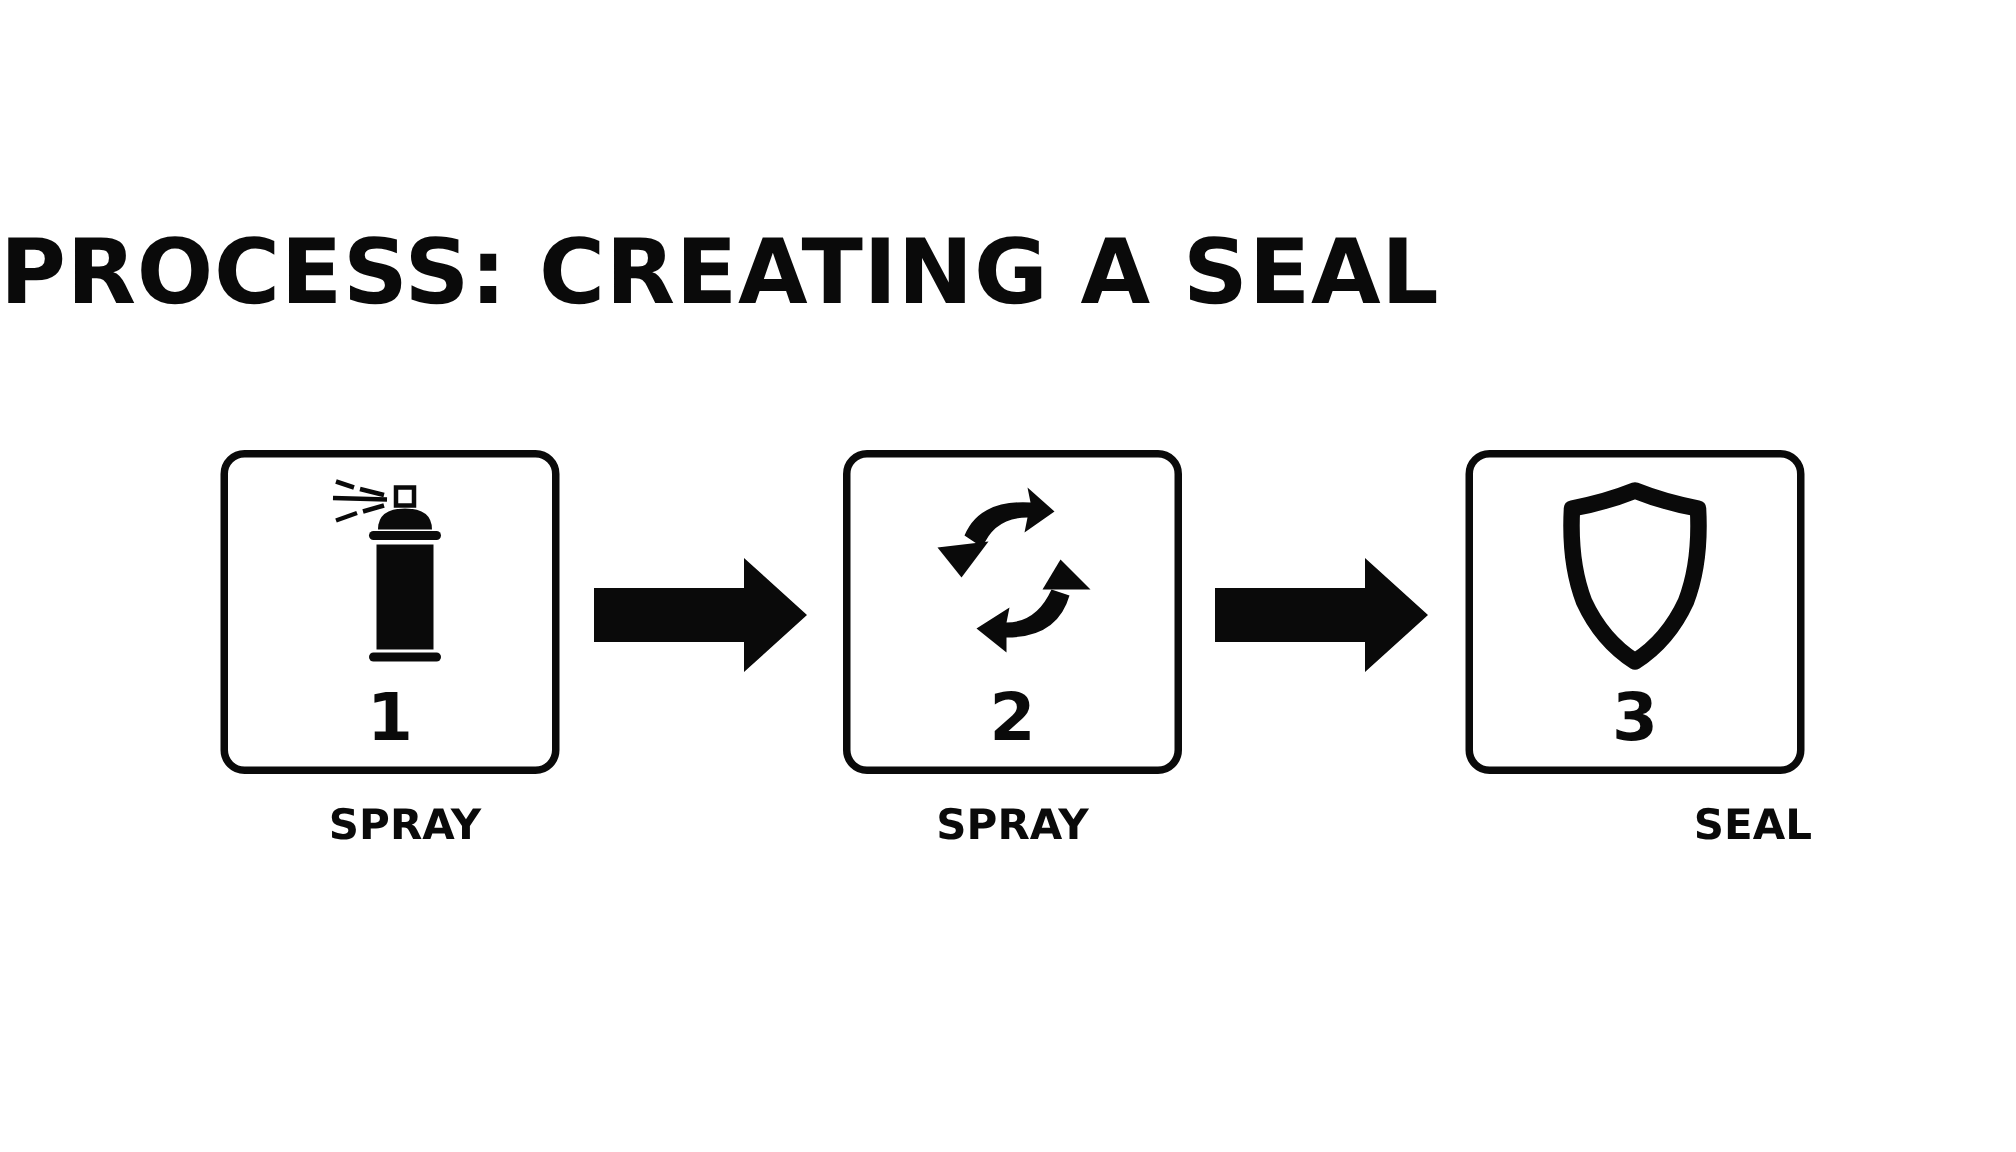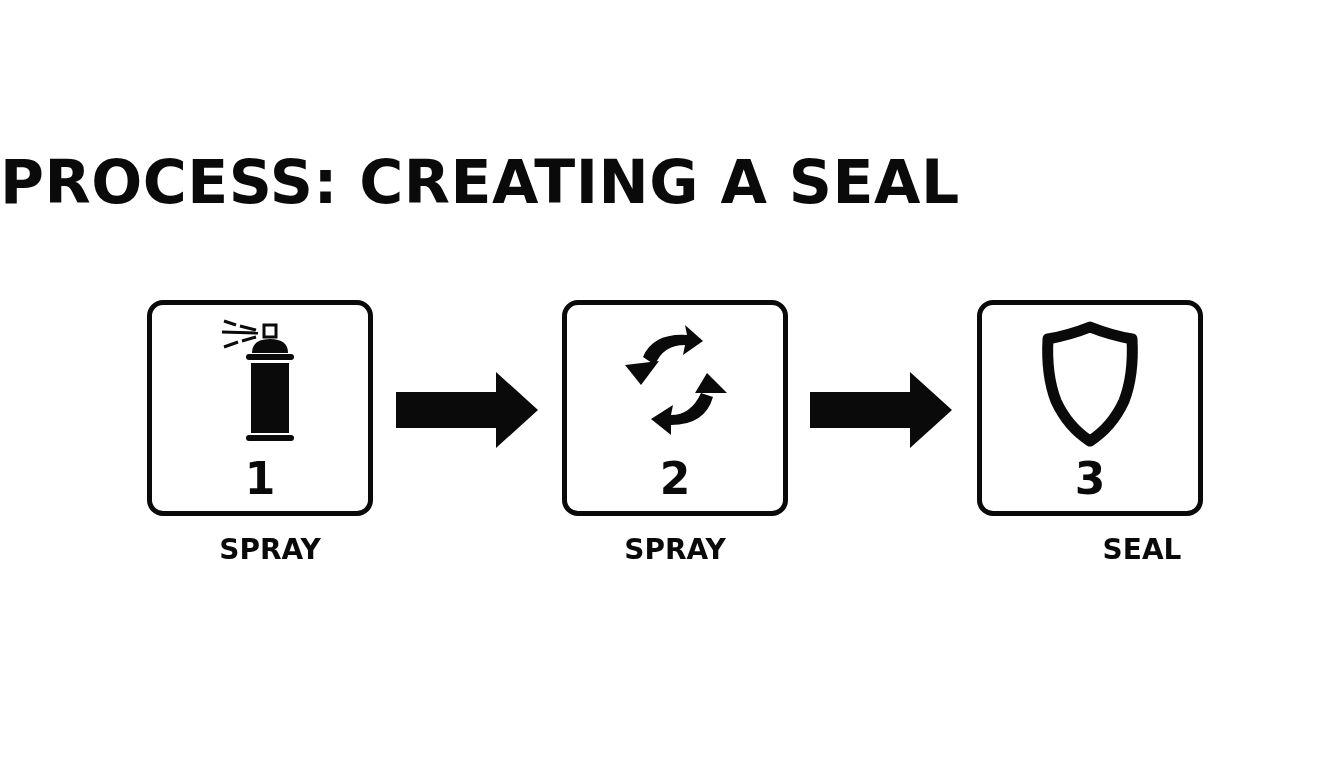--- a/index.html
+++ b/index.html
@@ -76,13 +76,13 @@
 <svg class="arrow" style="left:810px;" viewBox="0 0 145 76">
   <polygon points="0,20 100,20 100,0 142,38 100,76 100,56 0,56" fill="#0a0a0a"></polygon>
 </svg>
 
 <div class="step-box" style="left:977px;">
   <svg class="step-icon" viewBox="0 0 216 150">
     <path d="M108 22 Q88 30 66 34 Q64 70 74 96 Q86 122 108 136 Q130 122 142 96 Q152 70 150 34 Q128 30 108 22 Z" fill="none" stroke="#0a0a0a" stroke-width="11" stroke-linejoin="round"></path>
   </svg>
   <div class="step-num">3</div>
 </div>
-<div class="step-label" style="left:992px;">SEAL</div>
+<div class="step-label" style="left:908px;text-align:right;">SEAL</div>
 
 </body></html>

